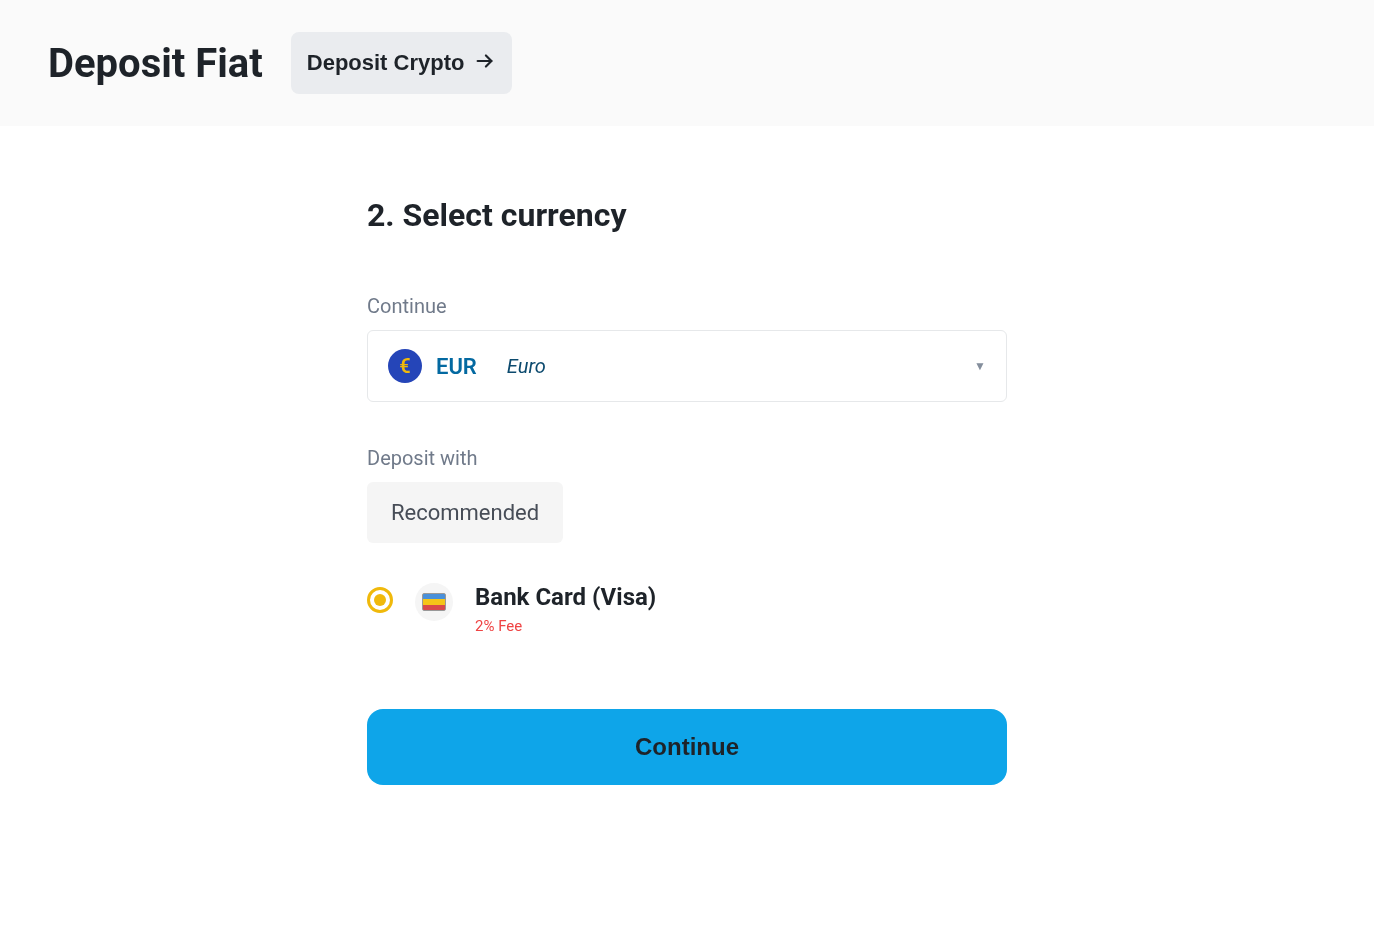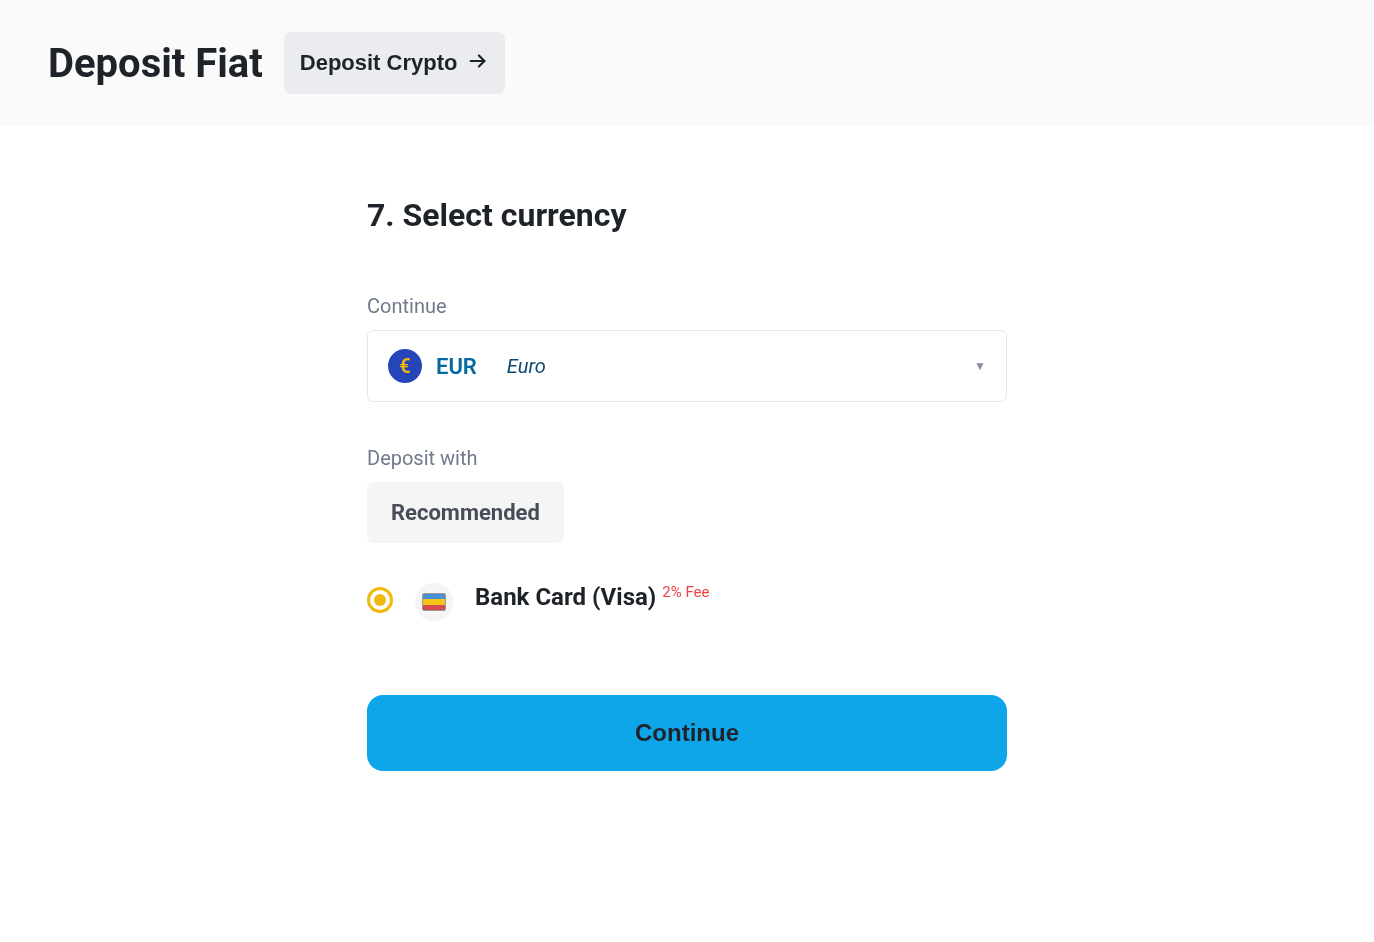--- a/index.html
+++ b/index.html
@@ -10,21 +10,21 @@
     body {
       font-family: -apple-system, BlinkMacSystemFont, 'Segoe UI', Roboto, Helvetica, Arial, sans-serif;
       background: #ffffff;
       color: #1e2329;
     }
     .header {
       background: #fafafa;
       padding: 32px 48px;
       display: flex;
       align-items: center;
-      gap: 21px;
+      gap: 28px;
     }
     .page-title {
       font-size: 40px;
       font-weight: 700;
       color: #1e2329;
     }
     .deposit-crypto-btn {
       background: #eaecef;
       border: none;
       border-radius: 8px;
@@ -99,21 +99,21 @@
     .caret-down {
       color: #848e9c;
       font-size: 12px;
     }
     .recommended-tab {
       display: inline-block;
       background: #f5f5f5;
       border-radius: 6px;
       padding: 18px 24px;
       font-size: 22px;
-      font-weight: 700;
+      font-weight: 400;
       color: #474d57;
       margin-bottom: 36px;
     }
     .payment-option {
       display: flex;
       align-items: flex-start;
       gap: 22px;
       padding: 4px 0;
       cursor: pointer;
     }
@@ -146,21 +146,21 @@
     }
     .card-icon {
       width: 24px;
       height: 18px;
       background: linear-gradient(to bottom, #4a90d9 0%, #4a90d9 33%, #f5c518 33%, #f5c518 66%, #d94a4a 66%, #d94a4a 100%);
       border: 1px solid #999;
       border-radius: 2px;
     }
     .payment-info {
       display: flex;
-      flex-direction: row;
+      flex-direction: column;
       gap: 6px;
     }
     .payment-name {
       font-size: 24px;
       font-weight: 700;
       color: #1e2329;
     }
     .payment-fee {
       font-size: 15px;
       color: #ef4444;
@@ -188,21 +188,21 @@
     <span class="arrow-right">
       <svg width="22" height="22" viewBox="0 0 24 24" fill="none" stroke="currentColor" stroke-width="2.4" stroke-linecap="round" stroke-linejoin="round">
         <line x1="4" y1="12" x2="19" y2="12"></line>
         <polyline points="13 6 19 12 13 18"></polyline>
       </svg>
     </span>
   </button>
 </div>
 
 <div class="main-content">
-  <h2 class="step-heading">7. Select currency</h2>
+  <h2 class="step-heading">2. Select currency</h2>
 
   <label class="field-label">Continue</label>
   <div class="currency-select">
     <div class="currency-icon">€</div>
     <span class="currency-code">EUR</span>
     <span class="currency-name">Euro</span>
     <div class="currency-spacer"></div>
     <span class="caret-down">▼</span>
   </div>
 

